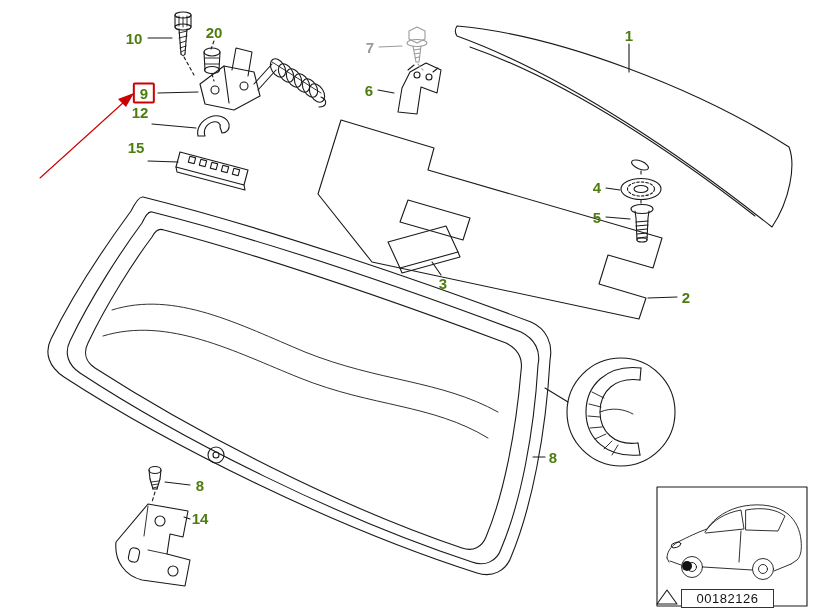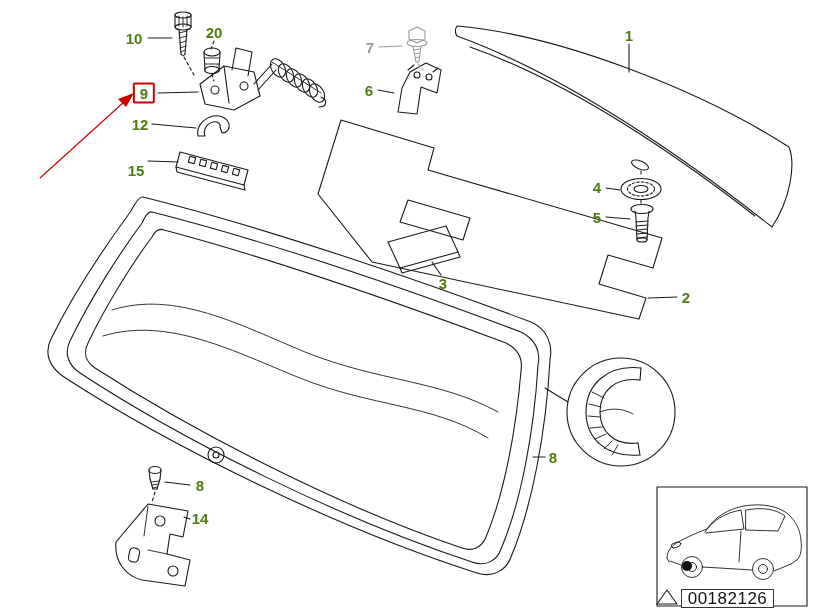--- a/index.html
+++ b/index.html
@@ -12,21 +12,21 @@
   svg .dash{stroke-dasharray:3 3;}
   svg .red{stroke:#cc0000;}
   svg .redfill{fill:#cc0000;stroke:none;}
   svg .fillb{fill:#111;stroke:none;}
   .lbl{position:absolute;transform:translate(-50%,-50%);font-weight:700;font-size:15px;
        color:#4d7c0f;line-height:1;white-space:nowrap;cursor:pointer;}
   .lbl.muted{color:#9a9a9a;}
   .lbl.hl{border:2px solid #cc0000;padding:1px 5px;border-radius:2px;}
   .diagram-id{position:absolute;left:681px;top:589px;width:91px;height:17px;
        border:1px solid #333;display:flex;align-items:center;justify-content:center;
-       font-size:17px;letter-spacing:0.5px;color:#111;background:#fff;}
+       font-size:13px;letter-spacing:0.5px;color:#111;background:#fff;}
 </style>
 </head>
 <body>
 
 <div id="stage">
 
 <svg width="818" height="616" viewBox="0 0 818 616">
 
   <g>
     <path d="M457 26 C560 35 700 90 789 147 C796 165 790 200 772 227 C690 162 570 77 457 36 C455 33 455 29 457 26 Z"></path>
@@ -211,21 +211,21 @@
 <div class="lbl" style="left:686px;top:297px">2</div>
 <div class="lbl" style="left:443px;top:283px">3</div>
 <div class="lbl" style="left:597px;top:187px">4</div>
 <div class="lbl" style="left:597px;top:217px">5</div>
 <div class="lbl" style="left:369px;top:90px">6</div>
 <div class="lbl muted" style="left:370px;top:47px">7</div>
 <div class="lbl" style="left:553px;top:457px">8</div>
 <div class="lbl hl" style="left:144px;top:93px">9</div>
 <div class="lbl" style="left:134px;top:38px">10</div>
 <div class="lbl" style="left:214px;top:32px">20</div>
-<div class="lbl" style="left:140px;top:124px">12</div>
-<div class="lbl" style="left:136px;top:170px">15</div>
+<div class="lbl" style="left:140px;top:112px">12</div>
+<div class="lbl" style="left:136px;top:147px">15</div>
 <div class="lbl" style="left:200px;top:485px">8</div>
 <div class="lbl" style="left:200px;top:518px">14</div>
 
 
 <div class="diagram-id">00182126</div>
 
 </div>
 
 </body></html>

